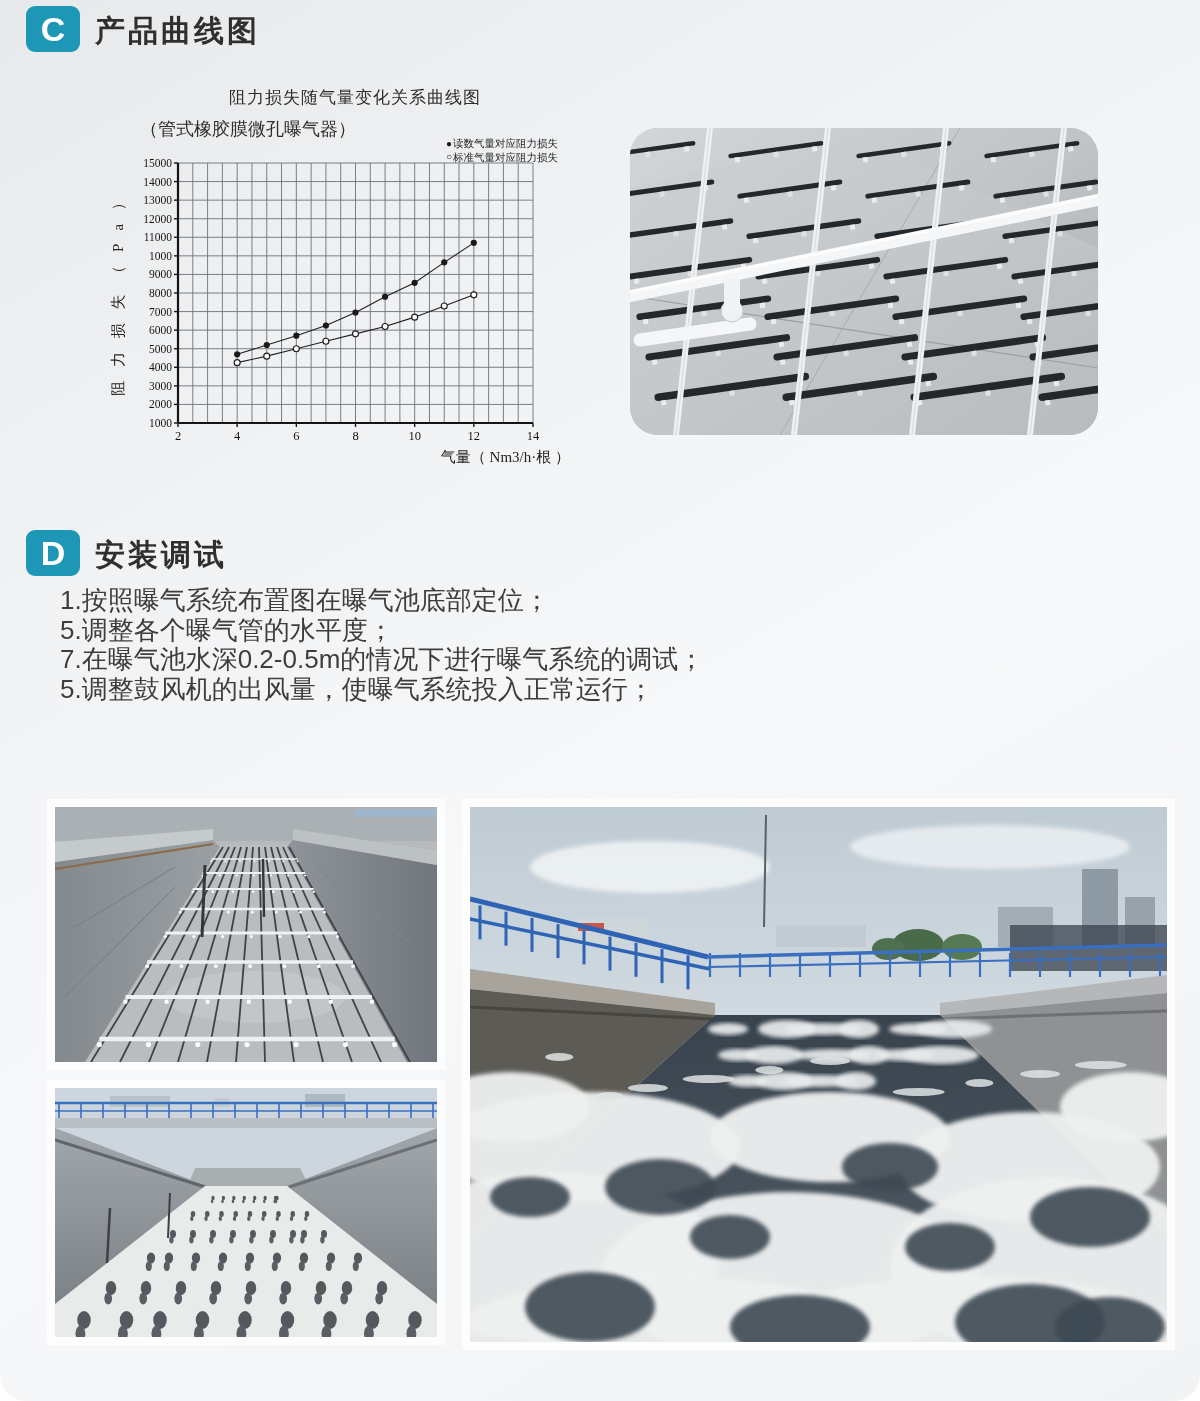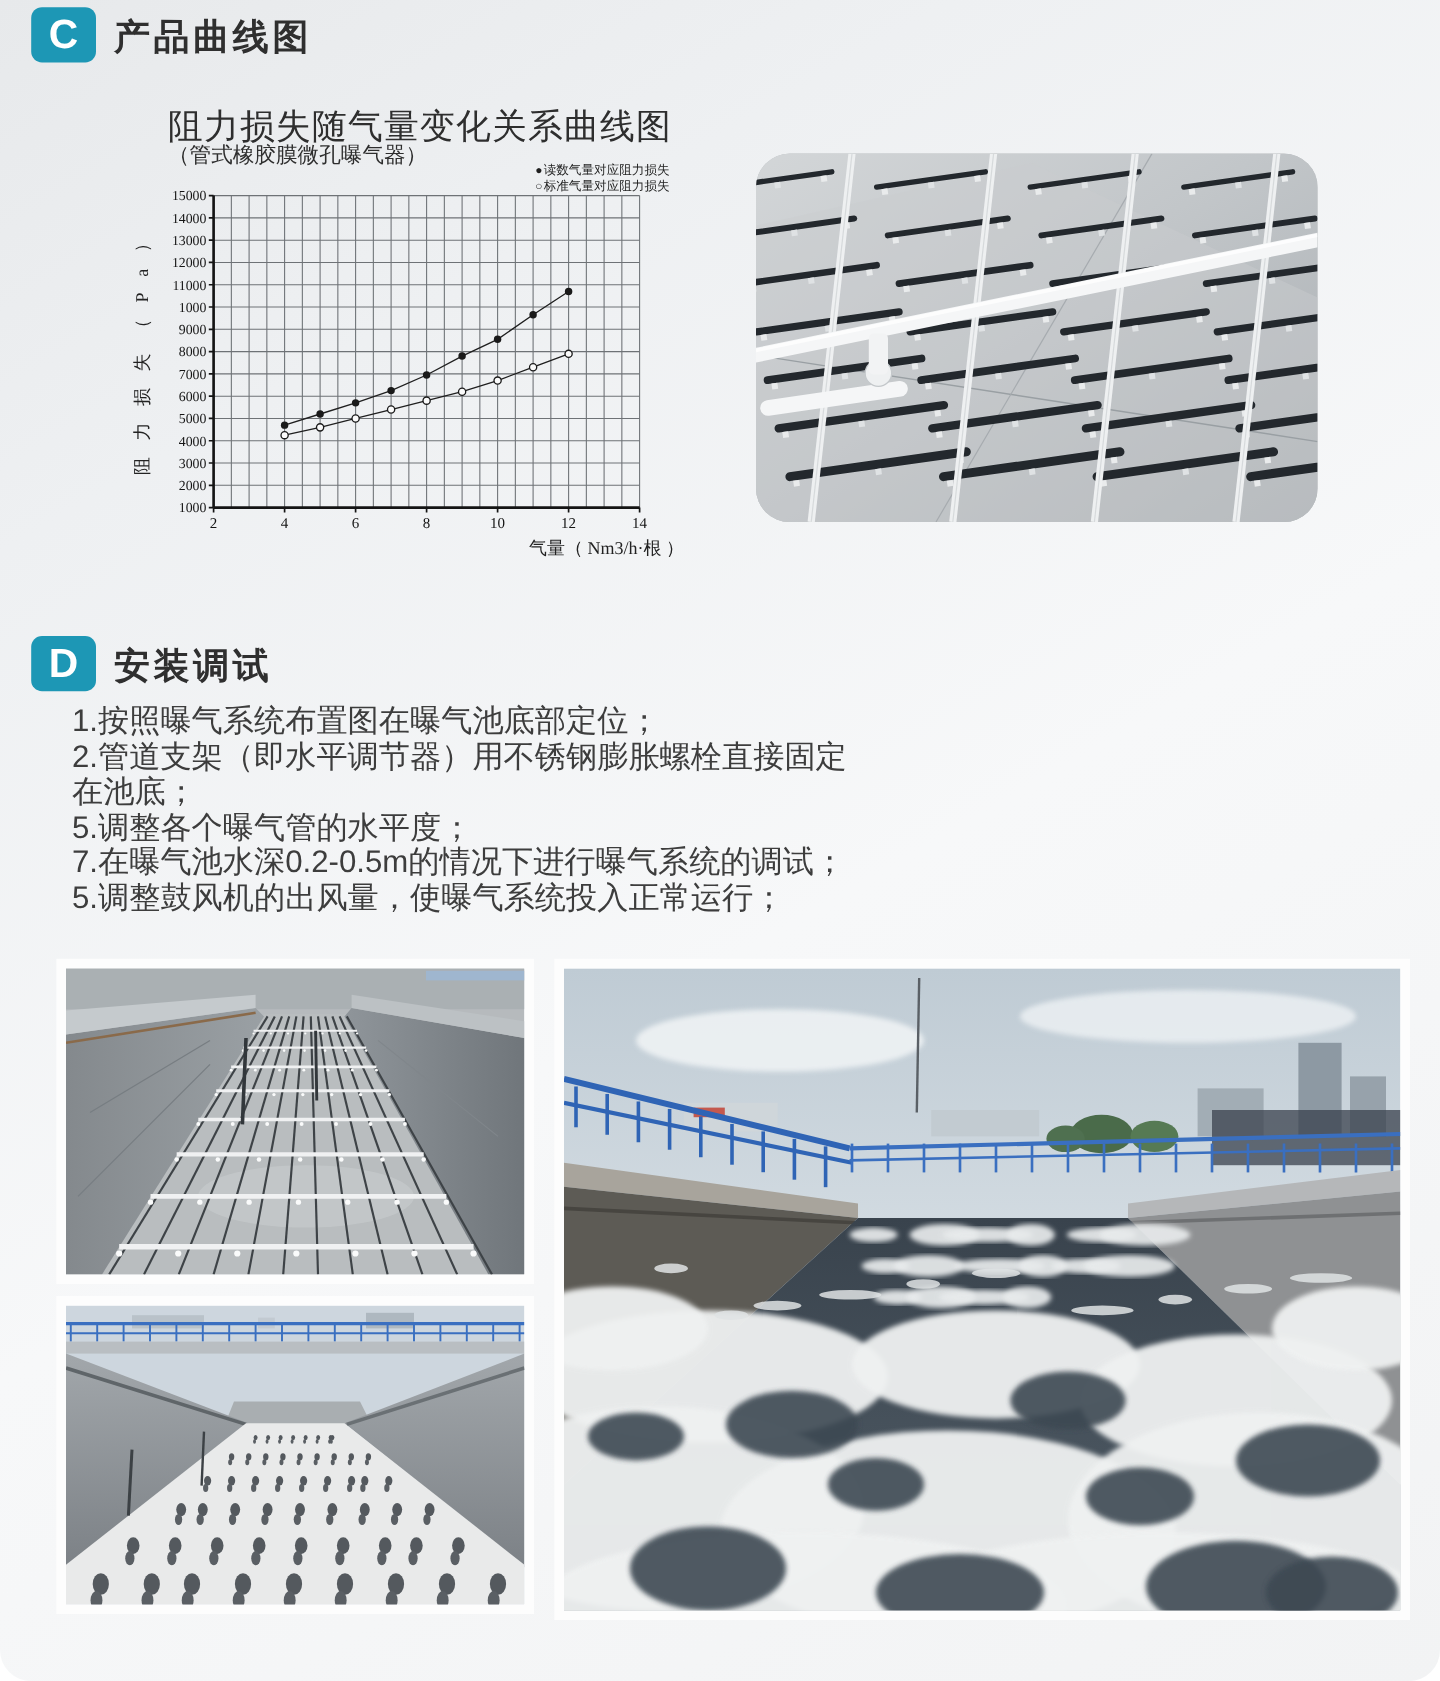--- a/index.html
+++ b/index.html
@@ -3,22 +3,22 @@
 <meta charset="utf-8">
 <style>
   html,body{margin:0;padding:0;background:#ffffff;}
   body{font-family:"Liberation Sans","DejaVu Sans",sans-serif;}
   #page{position:relative;width:1200px;height:1401px;overflow:hidden;
         background:linear-gradient(150deg,#e7e9eb 0%,#eef0f2 22%,#f7f8f9 55%,#f2f3f4 100%);
         border-radius:0 0 26px 26px;}
   .sec-icon{position:absolute;width:54px;height:46px;border-radius:9px;background:#1d97b5;
             color:#fff;font-weight:bold;font-size:34px;line-height:46px;text-align:center;}
   .sec-title{position:absolute;font-size:30px;font-weight:bold;color:#2f2f2f;letter-spacing:3px;text-align:center;}
-  .chart-title{position:absolute;left:140px;top:86px;width:430px;text-align:left;
-               font-size:29px;color:#2e2e2e;font-weight:500;letter-spacing:1px;}
+  .chart-title{position:absolute;left:140px;top:86px;width:430px;text-align:center;
+               font-size:17px;color:#2e2e2e;font-weight:500;letter-spacing:1px;}
   .chart-subtitle{position:absolute;left:140px;top:117px;width:430px;
                   font-size:18px;color:#2e2e2e;}
   .legend{position:absolute;left:446px;top:136px;font-size:10.5px;color:#1e1e1e;line-height:13px;}
   .legend-row span{vertical-align:middle;}
   .legend-sym{font-size:10px;margin-right:1px;}
   #curve-chart{position:absolute;left:128px;top:150px;}
   .y-axis-title{position:absolute;left:-15px;top:282px;width:270px;height:22px;text-align:center;
                 transform:rotate(-90deg);font-family:"Liberation Serif","DejaVu Serif",serif;
                 font-size:15px;color:#222;letter-spacing:5px;white-space:nowrap;}
   .x-axis-title{position:absolute;left:140px;top:448px;width:430px;text-align:right;
@@ -354,21 +354,20 @@
       <circle cx="102" cy="183" r="11" fill="#eef0f1" stroke="#c4c8cb"></circle>
       <rect x="94" y="150" width="16" height="34" rx="4" fill="#f2f3f4"></rect>
       </svg>
   </div>
 
   <div class="sec-icon" style="left:26px;top:530px;">D</div>
   <div class="sec-title" style="left:95px;top:535px;">安装调试</div>
 
   <div class="steps">
     <div>1.按照曝气系统布置图在曝气池底部定位；</div>
-    <div>2.管道支架（即水平调节器）用不锈钢膨胀螺栓直接固定在池底；</div>
     <div>5.调整各个曝气管的水平度；</div>
     <div>7.在曝气池水深0.2-0.5m的情况下进行曝气系统的调试；</div>
     <div>5.调整鼓风机的出风量，使曝气系统投入正常运行；</div>
   </div>
 
   <div class="photo-frame" id="frame-2">
     <svg id="scene-empty" viewBox="0 0 382 255" width="382" height="255" preserveAspectRatio="none">
         <defs>
    <linearGradient id="wl" x1="0" y1="0" x2="1" y2="0">
      <stop offset="0" stop-color="#84898d"></stop>

